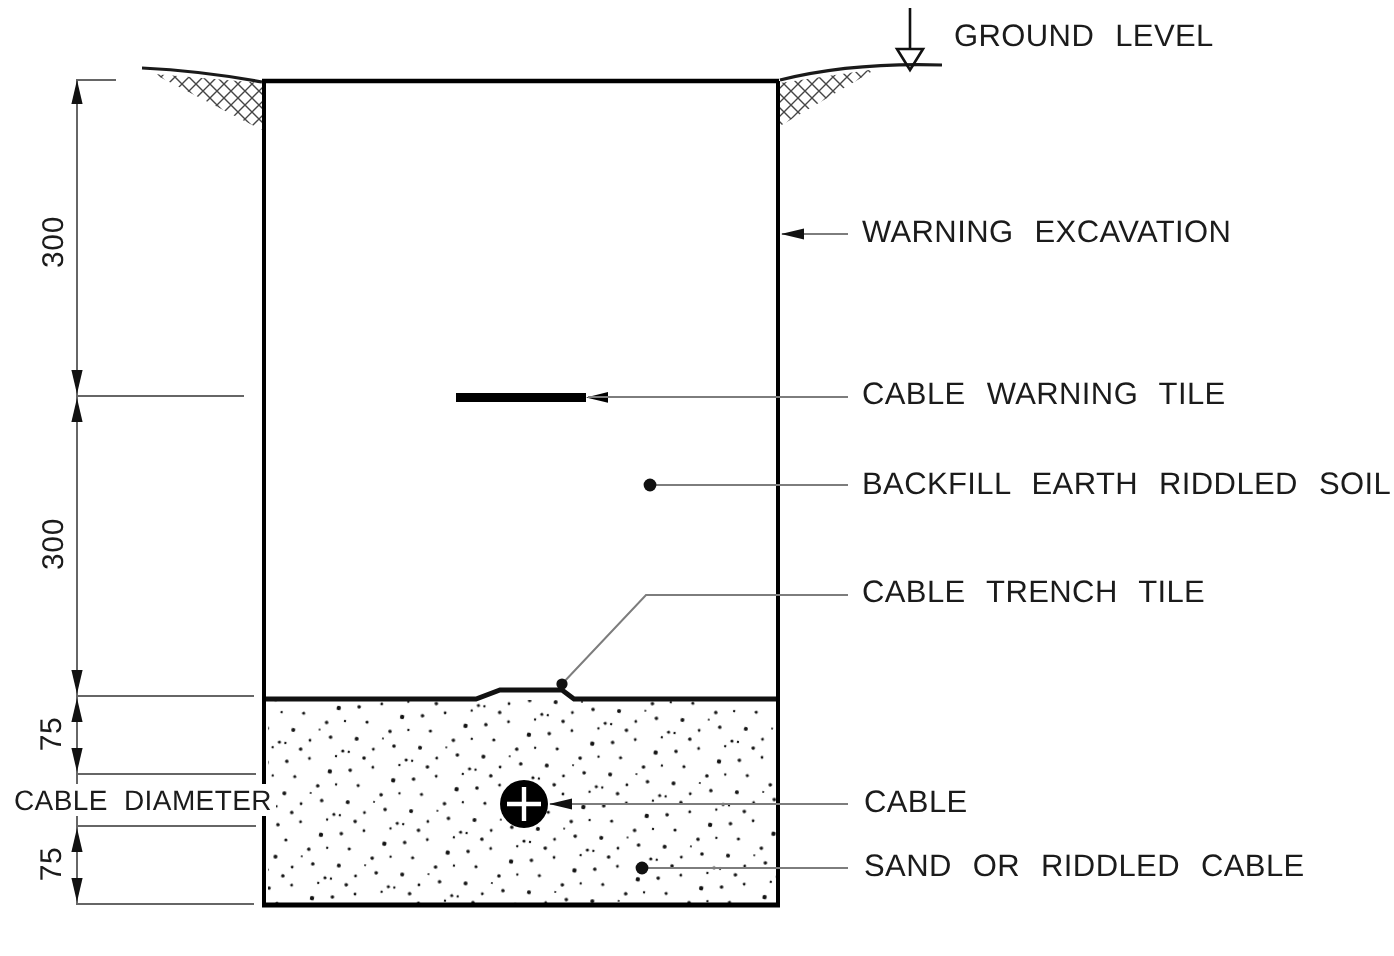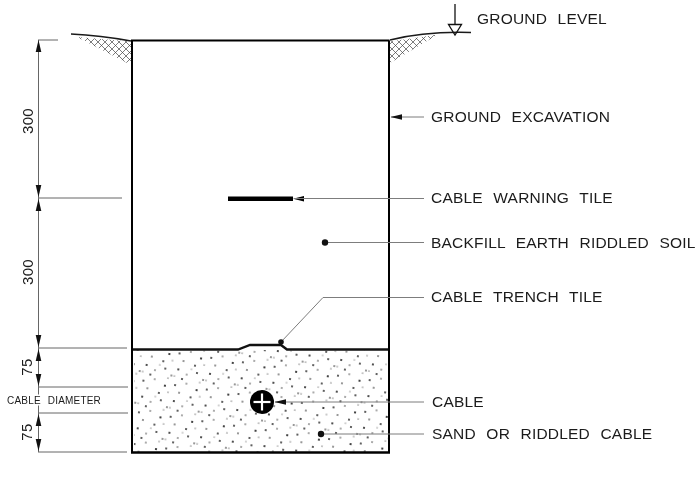--- a/index.html
+++ b/index.html
@@ -22,21 +22,21 @@
     color:var(--txt);
   }
   .dim{
     position:absolute;white-space:nowrap;
     font-size:15px;letter-spacing:.3px;
     transform:translate(-50%,-50%) rotate(-90deg);
     color:var(--txt);
   }
   .dim-h{
     position:absolute;white-space:nowrap;
-    font-size:10px;letter-spacing:.2px;word-spacing:4px;
+    font-size:14px;letter-spacing:.2px;word-spacing:4px;
     transform:translateY(-50%);
     background:var(--bg);padding:0 2px;
     color:var(--txt);
   }
 </style>
 </head>
 <body>
 
 <div id="stage">
 
@@ -129,21 +129,21 @@
       <polygon points="38.5,199 35.7,211 41.3,211"></polygon>
       <polygon points="38.5,347 35.7,335 41.3,335"></polygon>
       <polygon points="38.5,349 35.7,361 41.3,361"></polygon>
       <polygon points="38.5,386 35.7,374 41.3,374"></polygon>
       <polygon points="38.5,414 35.7,426 41.3,426"></polygon>
       <polygon points="38.5,451 35.7,439 41.3,439"></polygon>
     </g>
   </svg>
 
   <div class="lbl" style="left:477px;top:19px">GROUND LEVEL</div>
-  <div class="lbl" style="left:431px;top:117px">GROUND EXCAVATION</div>
+  <div class="lbl" style="left:431px;top:117px">WARNING EXCAVATION</div>
   <div class="lbl" style="left:431px;top:198px">CABLE WARNING TILE</div>
   <div class="lbl" style="left:431px;top:243px">BACKFILL EARTH RIDDLED SOIL</div>
   <div class="lbl" style="left:431px;top:297px">CABLE TRENCH TILE</div>
   <div class="lbl" style="left:432px;top:402px">CABLE</div>
   <div class="lbl" style="left:432px;top:434px">SAND OR RIDDLED CABLE</div>
 
   <div class="dim" style="left:27px;top:121px">300</div>
   <div class="dim" style="left:27px;top:272px">300</div>
   <div class="dim" style="left:26px;top:367px">75</div>
   <div class="dim-h" style="left:5px;top:400px">CABLE DIAMETER</div>

